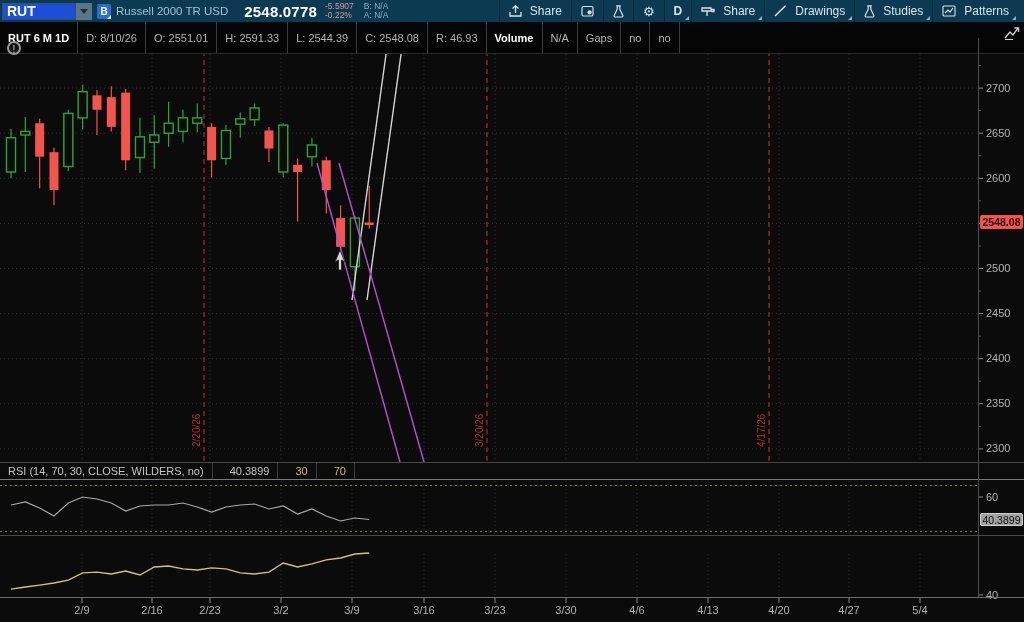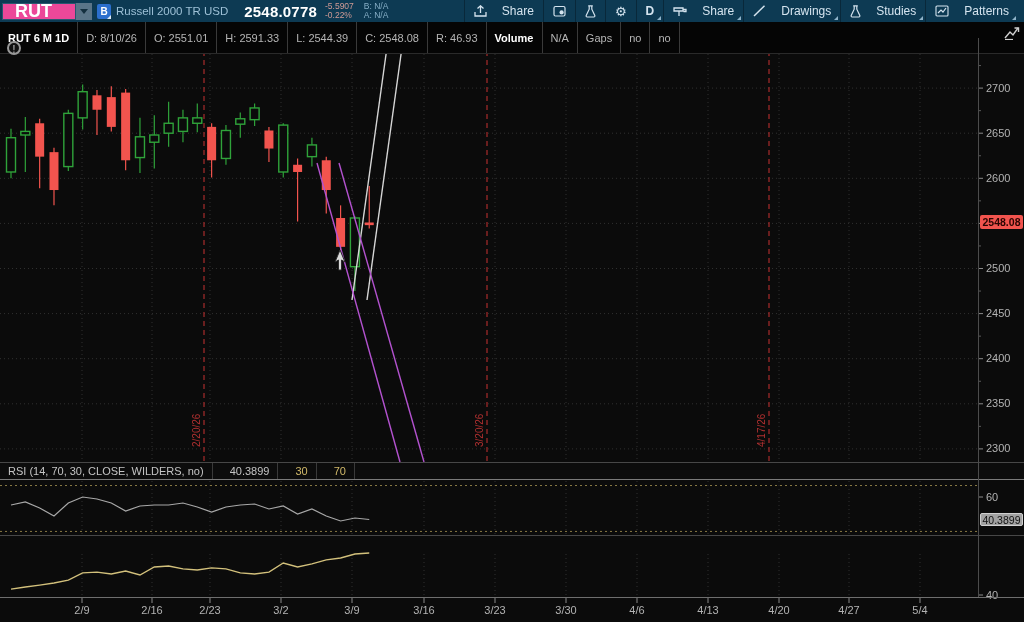--- a/index.html
+++ b/index.html
@@ -3,33 +3,33 @@
 <meta charset="utf-8">
 <style>
   html,body{margin:0;padding:0;background:#000;}
   *{box-sizing:border-box;}
   #app{position:relative;width:1024px;height:622px;background:#0b0b0b;overflow:hidden;
        font-family:"Liberation Sans","DejaVu Sans",sans-serif;color:#c8c8c8;}
   
   #toolbar{position:absolute;left:0;top:0;width:1024px;height:22px;background:#0d3a53;
            display:flex;align-items:center;font-size:12px;color:#cfe0ec;}
   .sym-wrap{position:relative;display:flex;align-items:center;margin-left:2px;}
-  .sym-input{width:74px;height:17px;background:#ec4899;border:1px solid #2a566f;color:#fff;
-             font-size:18px;font-weight:bold;line-height:15px;padding:0 12px;}
+  .sym-input{width:74px;height:17px;background:#1d4ed8;border:1px solid #2a566f;color:#fff;
+             font-size:14px;font-weight:bold;line-height:15px;padding:0 4px;}
   .sym-dd{width:16px;height:17px;background:#5a7588;display:flex;align-items:center;justify-content:center;}
   .caret-down{width:0;height:0;border-left:4px solid transparent;border-right:4px solid transparent;border-top:5px solid #14303f;}
   .blue-badge{position:relative;width:14px;height:15px;background:#2b6fce;border-radius:2px;margin-left:5px;
               color:#fff;font-weight:bold;font-size:10px;text-align:center;line-height:15px;}
   .blue-badge .corner{position:absolute;right:0;bottom:0;width:0;height:0;border-bottom:4px solid #dce9f5;border-left:4px solid transparent;}
   .tb-desc{margin-left:5px;color:#9dc0d6;font-size:11.5px;white-space:nowrap;}
   .tb-price{margin-left:16px;color:#ffffff;font-weight:bold;font-size:15px;letter-spacing:.2px;}
   .tb-chg{margin-left:8px;font-size:8.5px;line-height:9px;color:#cf9a95;text-align:left;}
   .tb-ba{margin-left:10px;font-size:8.5px;line-height:9px;color:#86aec6;}
   .tb-right{position:absolute;right:6px;top:0;height:22px;display:flex;align-items:stretch;}
-  .tb-btn{position:relative;display:flex;align-items:center;gap:15px;padding:0 9px;font-size:12px;color:#d5e4ef;
+  .tb-btn{position:relative;display:flex;align-items:center;gap:8px;padding:0 9px;font-size:12px;color:#d5e4ef;
           border-left:1px solid rgba(0,0,0,.30);cursor:default;}
   .tb-btn .corner{position:absolute;right:2px;bottom:2px;width:0;height:0;border-bottom:4px solid #8fb3c9;border-left:4px solid transparent;}
   .gear-glyph{font-size:13px;line-height:13px;color:#d5e4ef;}
   
   #chart-header{position:absolute;left:0;top:22px;width:1024px;height:32px;background:#050505;
                 display:flex;align-items:stretch;font-size:11px;color:#b5b5b5;border-bottom:1px solid #2a2a2a;}
   .hd-cell{display:flex;align-items:center;padding:0 8px;border-right:1px solid #3a3a3a;white-space:nowrap;}
   .hd-title{color:#fff;font-weight:bold;}
   .hd-bold{color:#fff;font-weight:bold;}
   

